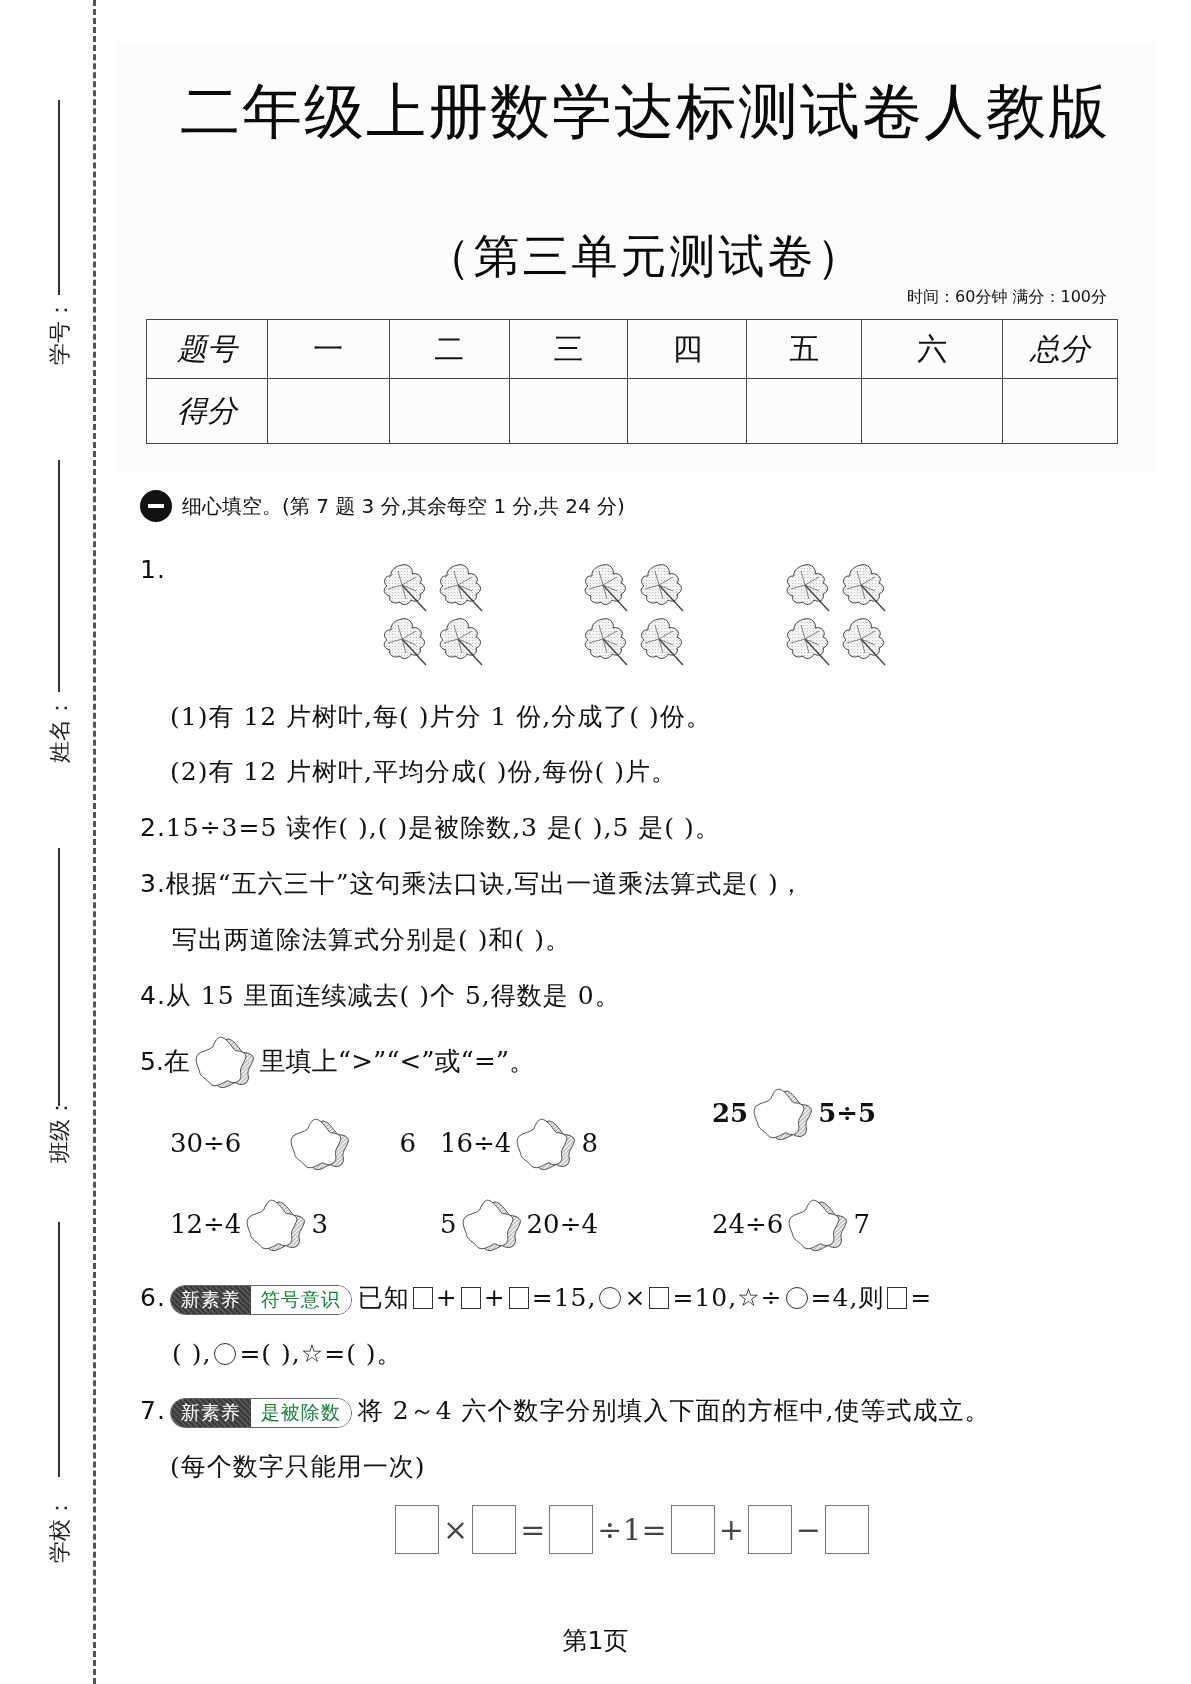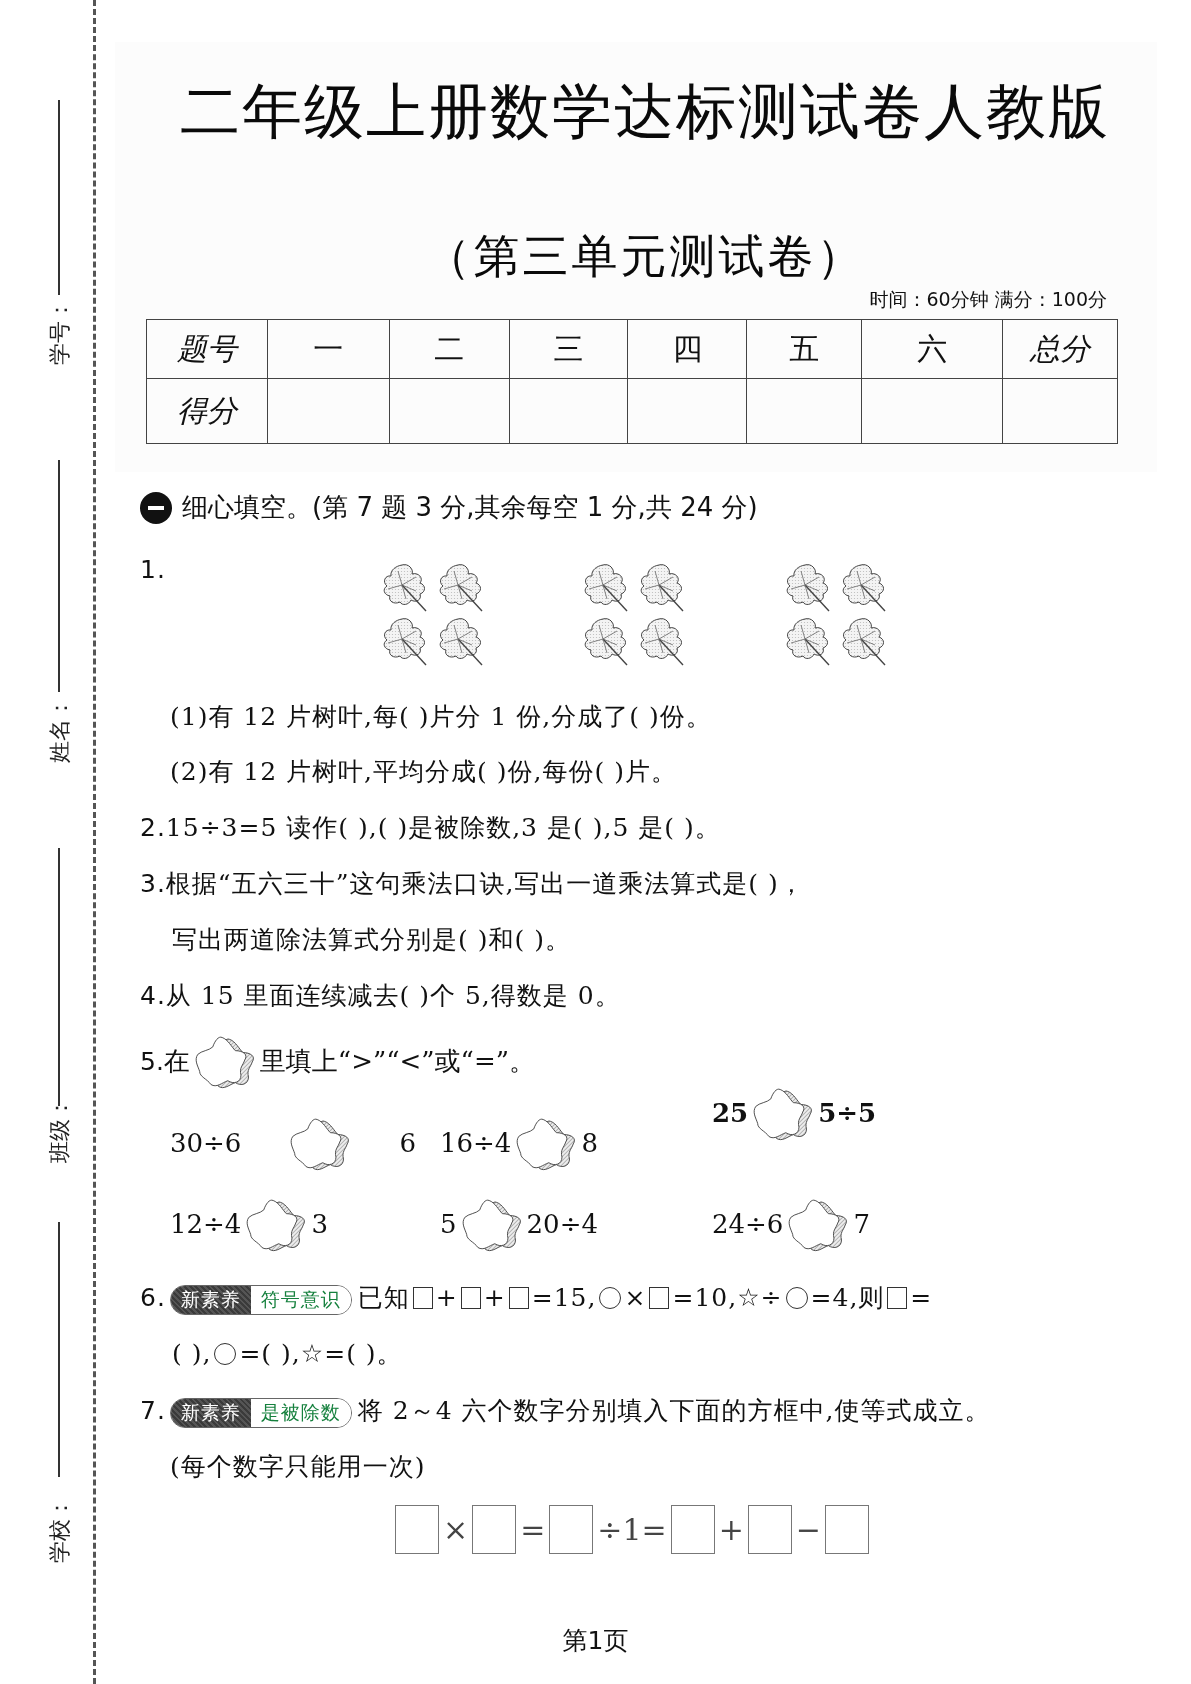--- a/index.html
+++ b/index.html
@@ -31,40 +31,40 @@
     font-family: "DejaVu Sans", "Liberation Sans", sans-serif;
     font-size: 60px; letter-spacing: 2px; color: #0a0a0a; font-weight: normal;
   }
   .sub-title {
     position: absolute; left: 130px; top: 185px; width: 1030px; text-align: center;
     font-family: "DejaVu Sans", "Liberation Sans", sans-serif;
     font-size: 46px; letter-spacing: 3px; color: #0a0a0a; margin-top: 41px;
   }
   .exam-meta {
     position: absolute; right: 84px; top: 287px;
-    font-family: "DejaVu Sans", "Liberation Sans", sans-serif; font-size: 19px; color: #111;
+    font-family: "DejaVu Sans", "Liberation Sans", sans-serif; font-size: 16px; color: #111;
   }
 
   
   .score-table {
     position: absolute; left: 146px; top: 319px; width: 972px; height: 124px;
     border-collapse: collapse;
   }
   .score-table td {
     border: 1.5px solid #444; text-align: center; vertical-align: middle;
     font-size: 30px; font-family: "DejaVu Serif", "Liberation Serif", serif;
   }
   .score-table tr.head td { height: 59px; }
   .score-table tr.body td { height: 65px; }
   .score-table td.rowhead { font-family: "DejaVu Sans", "Liberation Sans", sans-serif; font-size: 30px; font-style: italic; }
 
   
   .section-head {
     position: absolute; left: 140px; top: 490px;
-    font-family: "DejaVu Sans", "Liberation Sans", sans-serif; font-size: 26px; color: #111;
+    font-family: "DejaVu Sans", "Liberation Sans", sans-serif; font-size: 20px; color: #111;
     display: flex; align-items: center;
   }
   .section-badge {
     width: 32px; height: 32px; border-radius: 50%; background: #111; margin-right: 10px;
     position: relative; display: inline-block;
   }
   .section-badge::after {
     content: ""; position: absolute; left: 8px; right: 8px; top: 14px; height: 4px; background: #fff;
   }
 

